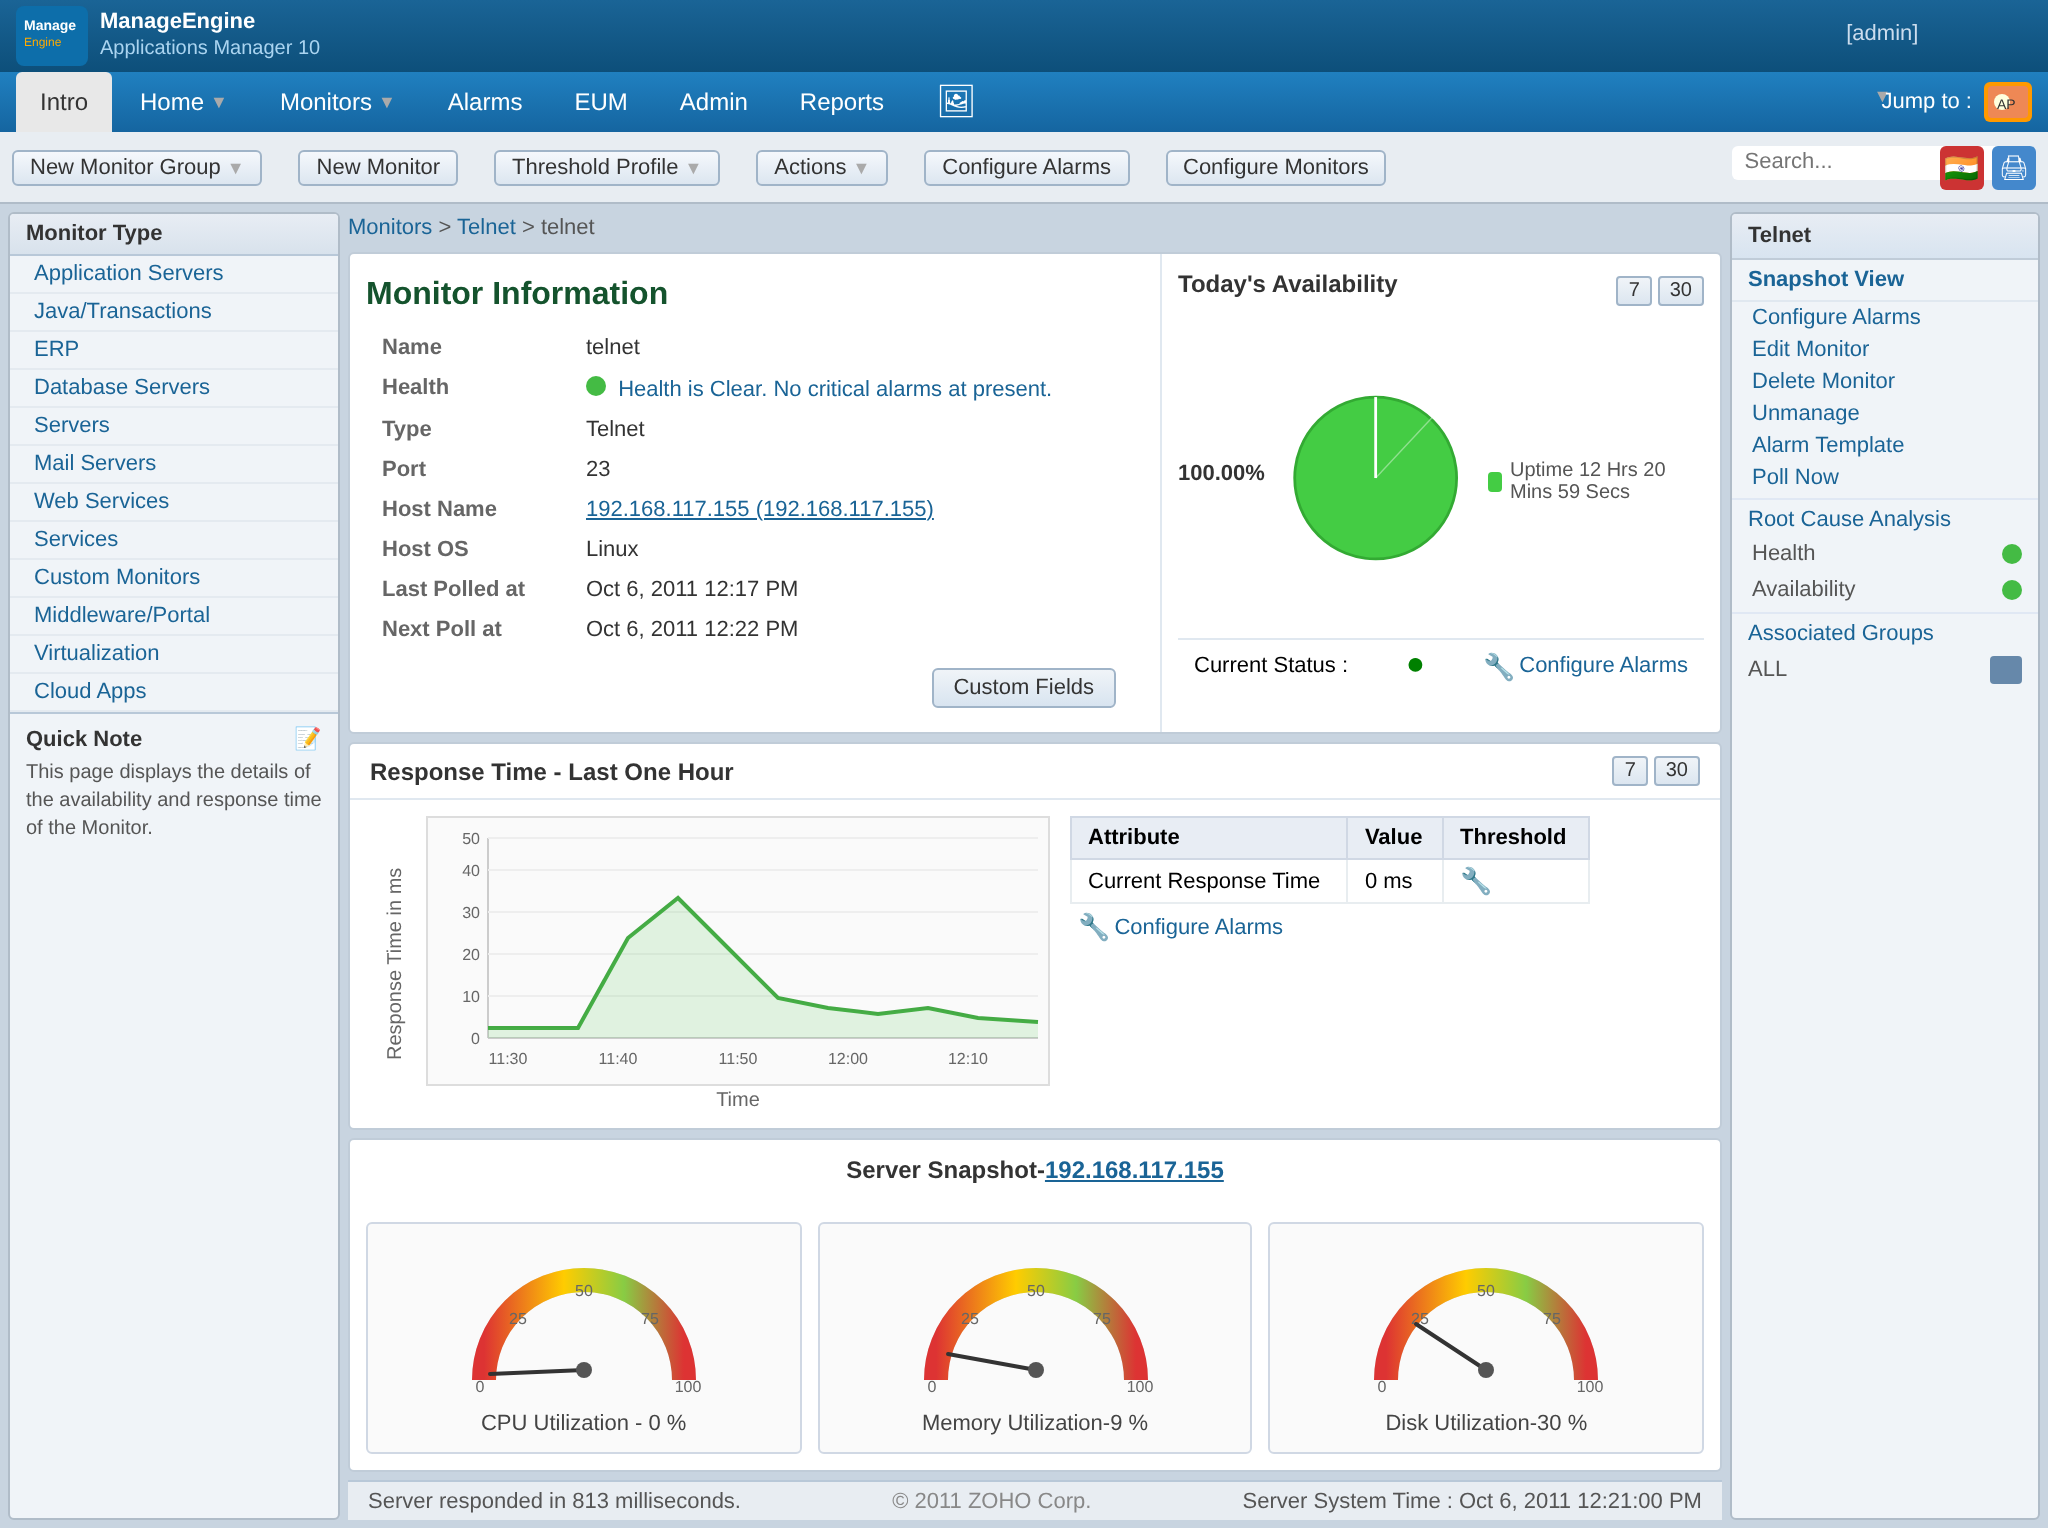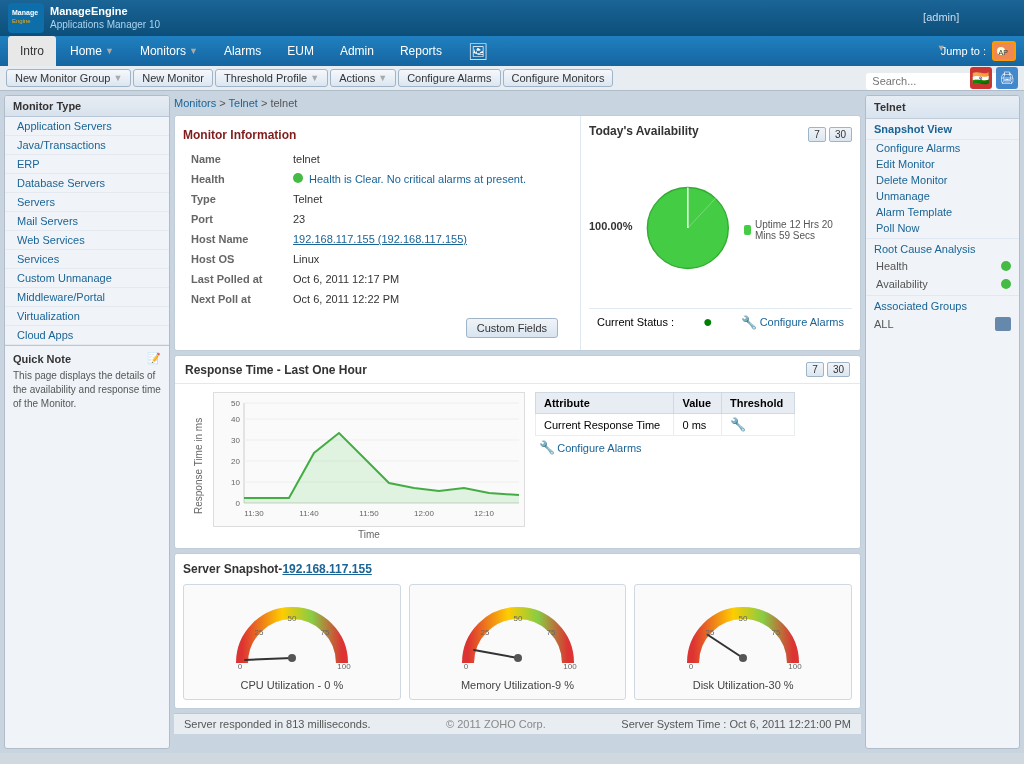--- a/index.html
+++ b/index.html
@@ -14,21 +14,21 @@
     .search-box input { border: none; outline: none; font-size: 11px; width: 120px; color: #999; }
 
     
     .nav-bar { background: linear-gradient(to bottom, #2080c0, #1565a0); height: 30px; display: flex; align-items: stretch; padding: 0 8px; gap: 2px; }
     .nav-item { color: white; font-size: 12px; padding: 0 12px; display: flex; align-items: center; cursor: pointer; white-space: nowrap; gap: 3px; }
     .nav-item.active { background: #e8e8e8; color: #333; border-radius: 3px 3px 0 0; }
     .nav-jump { margin-left: auto; display: flex; align-items: center; gap: 6px; color: white; font-size: 11px; }
     .nav-jump-icon { width: 24px; height: 20px; background: #f90; border-radius: 3px; display: flex; align-items: center; justify-content: center; color: white; font-size: 14px; cursor: pointer; }
 
     
-    .toolbar { background: #e8edf2; border-bottom: 1px solid #b0bcc8; height: 25px; display: flex; align-items: center; padding: 0 6px; gap: 2px; }
+    .toolbar { background: #e8edf2; border-bottom: 1px solid #b0bcc8; height: 36px; display: flex; align-items: center; padding: 0 6px; gap: 18px; }
     .toolbar-btn { background: linear-gradient(to bottom, #f5f8fc, #dce6f0); border: 1px solid #a0b4c8; border-radius: 3px; padding: 2px 8px; font-size: 11px; color: #333; cursor: pointer; display: flex; align-items: center; gap: 3px; white-space: nowrap; }
     .toolbar-icons { margin-left: auto; display: flex; align-items: center; gap: 4px; }
     .toolbar-icon { width: 22px; height: 22px; border-radius: 3px; cursor: pointer; display: flex; align-items: center; justify-content: center; }
 
     
     .main-layout { display: flex; height: calc(764px - 36px - 30px - 28px - 8px); background: #c8d4e0; gap: 4px; padding: 4px; }
 
     
     .left-sidebar { width: 166px; flex-shrink: 0; background: #f0f4f8; border: 1px solid #b0bcc8; border-radius: 3px; overflow-y: auto; }
     .sidebar-section-title { background: linear-gradient(to bottom, #e8edf4, #d8e2ec); padding: 4px 8px; font-size: 11px; font-weight: bold; color: #333; border-bottom: 1px solid #b8c8d8; }
@@ -75,21 +75,21 @@
     .chart-svg-wrapper { border: 1px solid #ddd; background: #fafafa; }
     .chart-xlabel { text-align: center; font-size: 10px; color: #666; margin-top: 2px; }
     .attribute-table { flex: 0 0 260px; }
     .attribute-table table { width: 100%; border-collapse: collapse; }
     .attribute-table th { background: #e8edf4; padding: 4px 8px; font-size: 11px; text-align: left; border: 1px solid #d0d8e4; }
     .attribute-table td { padding: 3px 8px; font-size: 11px; border: 1px solid #e8edf0; }
     .attr-configure { text-align: right; padding: 4px; }
 
     
     .snapshot-section { padding: 8px; }
-    .snapshot-title { font-size: 12px; font-weight: bold; color: #333; margin-bottom: 8px; }
+    .snapshot-title { font-size: 12px; font-weight: bold; color: #333; margin-bottom: 19px; text-align: center; }
     .snapshot-title a { color: #1a6496; text-decoration: underline; }
     .gauges-row { display: flex; gap: 8px; justify-content: space-around; }
     .gauge-item { flex: 1; border: 1px solid #d0d8e4; border-radius: 3px; background: #fafafa; padding: 8px; display: flex; flex-direction: column; align-items: center; }
     .gauge-label { font-size: 11px; color: #444; margin-top: 6px; text-align: center; }
 
     
     .footer-bar { background: #e8edf2; border-top: 1px solid #b8c8d8; padding: 4px 10px; display: flex; justify-content: space-between; font-size: 11px; color: #555; }
 
     
     .right-sidebar { width: 155px; flex-shrink: 0; background: #f0f4f8; border: 1px solid #b0bcc8; border-radius: 3px; overflow-y: auto; font-size: 11px; }
@@ -193,21 +193,21 @@
   <div class="left-sidebar">
     <div class="sidebar-section-title">Monitor Type</div>
     <div class="sidebar-item">Application Servers</div>
     <div class="sidebar-item">Java/Transactions</div>
     <div class="sidebar-item">ERP</div>
     <div class="sidebar-item">Database Servers</div>
     <div class="sidebar-item">Servers</div>
     <div class="sidebar-item">Mail Servers</div>
     <div class="sidebar-item">Web Services</div>
     <div class="sidebar-item">Services</div>
-    <div class="sidebar-item">Custom Unmanage</div>
+    <div class="sidebar-item">Custom Monitors</div>
     <div class="sidebar-item">Middleware/Portal</div>
     <div class="sidebar-item">Virtualization</div>
     <div class="sidebar-item">Cloud Apps</div>
     <div class="quick-note">
       <div class="quick-note-header">
         <span>Quick Note</span>
         <span style="color:#888;cursor:pointer;font-size:11px;">📝</span>
       </div>
       <div class="quick-note-text">This page displays the details of the availability and response time of the Monitor.</div>
     </div>
@@ -220,21 +220,21 @@
       <span> &gt; </span>
       <a>Telnet</a>
       <span> &gt; </span>
       <span>telnet</span>
     </div>
 
     <div class="card">
       <div class="info-availability">
 
         <div class="monitor-info-table">
-          <div style="font-size:12px;font-weight:bold;color:#7f1d1d;padding:4px 0 6px;">Monitor Information</div>
+          <div style="font-size:16px;font-weight:bold;color:#14532d;padding:4px 0 6px;">Monitor Information</div>
           <table>
             <tbody>
                 <tr>
               <td>Name</td>
               <td>telnet</td>
             </tr>
             <tr>
               <td>Health</td>
               <td>
                 <span class="green-circle"></span>

